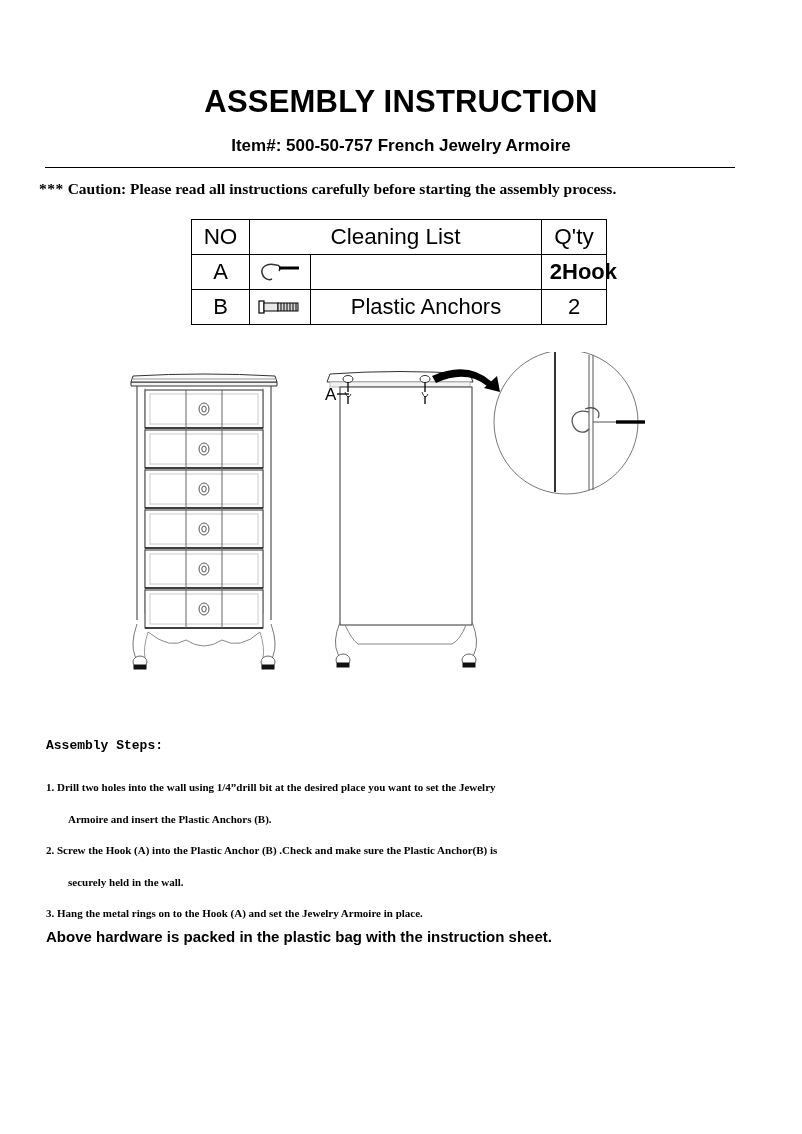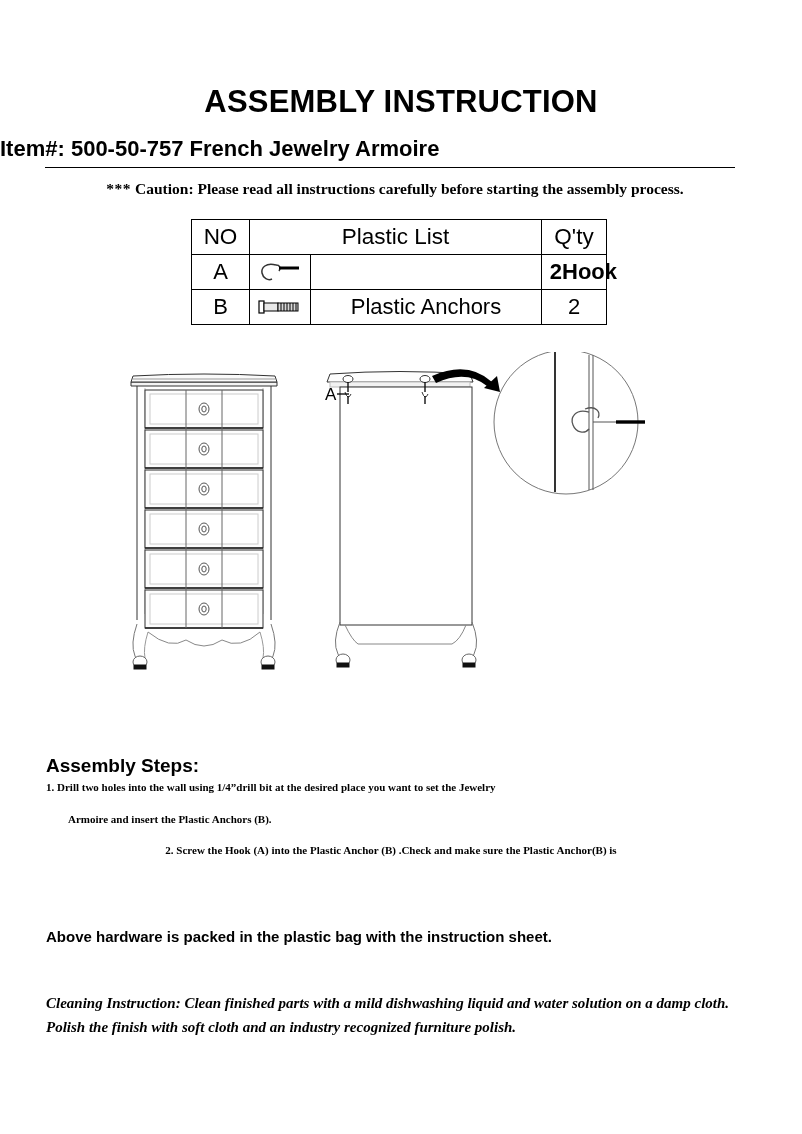--- a/index.html
+++ b/index.html
@@ -29,41 +29,41 @@
     text-align: center;
     font-family: "Liberation Sans", sans-serif;
     font-weight: bold;
     font-size: 31px;
     letter-spacing: 0.2px;
   }
   .doc-subtitle {
     position: absolute;
     left: 0; right: 0;
     top: 136px;
+    text-align: center;
     font-family: "Liberation Sans", sans-serif;
     font-weight: bold;
-    font-size: 22px;
+    font-size: 17px;
   }
   .header-rule {
     position: absolute;
     left: 45px;
     top: 167px;
     width: 690px;
     height: 0;
     border-top: 1.4px solid #000;
   }
   .caution {
     position: absolute;
-    left: 45px;
+    left: 39px;
     top: 180px;
     width: 700px;
     font-family: "Liberation Serif", serif;
     font-weight: bold;
     font-size: 15.5px;
-    text-align: center;
   }
   .caution .stars { font-size: 15.5px; letter-spacing: 0.5px; }
 
   
   .hw-table {
     position: absolute;
     left: 191px;
     top: 219px;
     border-collapse: collapse;
     font-family: "Liberation Sans", sans-serif;
@@ -107,37 +107,37 @@
     top: 352px;
     width: 802px;
     height: 340px;
   }
   .figures svg { display: block; }
 
   
   .steps-heading {
     position: absolute;
     left: 46px;
-    top: 755px;
-    font-family: Liberation Sans, sans-serif;
-    font-weight: bold;
-    font-size: 19px;
+    top: 738px;
+    font-family: Liberation Mono, monospace;
+    font-weight: bold;
+    font-size: 13px;
   }
   .step {
     position: absolute;
     left: 46px;
     width: 690px;
     font-family: "Liberation Serif", serif;
     font-weight: bold;
     font-size: 11px;
     line-height: 1.55;
   }
   .step .cont { display: block; padding-left: 22px; margin-top: 15px; }
   .step-1 { top: 779px; }
-  .step-2 { top: 842px; text-align: center; }
+  .step-2 { top: 842px; }
   .step-3 { top: 905px; }
 
   .packed-note {
     position: absolute;
     left: 46px;
     top: 928px;
     width: 700px;
     font-family: "Liberation Sans", sans-serif;
     font-weight: bold;
     font-size: 15px;
@@ -165,21 +165,21 @@
 
   <div class="caution">
     <span class="stars">***</span>
     <span>Caution: Please read all instructions carefully before starting the assembly process.</span>
   </div>
 
   <table class="hw-table">
     <tbody>
         <tr class="hw-head">
       <td class="col-no">NO</td>
-      <td colspan="2">Plastic List</td>
+      <td colspan="2">Cleaning List</td>
       <td class="col-qty">Q'ty</td>
     </tr>
 
     <tr>
       <td class="col-no">A</td>
       <td class="col-icon icon-cell">
         <svg width="50" height="26" viewBox="0 0 50 26">
           <path d="M21 6 C11 3, 6 9, 7 14 C8 19, 13 22, 17 20" fill="none" stroke="#333" stroke-width="1.5"></path>
           <path d="M21 6 C25 6, 26 9, 24 12" fill="none" stroke="#333" stroke-width="1.5"></path>
           <line x1="24" y1="9" x2="44" y2="9" stroke="#000" stroke-width="3"></line>
@@ -350,23 +350,24 @@
 
   <div class="step step-1">
     <span>1.</span>
     <span>Drill two holes into the wall using 1/4”drill bit at the desired place you want to set the Jewelry</span>
     <span class="cont">Armoire and insert the Plastic Anchors (B).</span>
   </div>
 
   <div class="step step-2">
     <span>2.</span>
     <span>Screw the Hook (A) into the Plastic Anchor (B) .Check and make sure the Plastic Anchor(B) is</span>
-  </div>
-
+    <span class="cont">securely held in the wall.</span>
+  </div>
+
+  <div class="step step-3">
+    <span>3.</span>
+    <span>Hang the metal rings on to the Hook (A) and set the Jewelry Armoire in place.</span>
+  </div>
 
   <div class="packed-note">Above hardware is packed in the plastic bag with the instruction sheet.</div>
 
-  <div class="cleaning-note">
-    <span>Cleaning Instruction: Clean finished parts with a mild dishwashing liquid and water solution on a damp</span>
-    <span>cloth. Polish the finish with soft cloth and an industry recognized furniture polish.</span>
-  </div>
 
 </div>
 
 </body></html>

